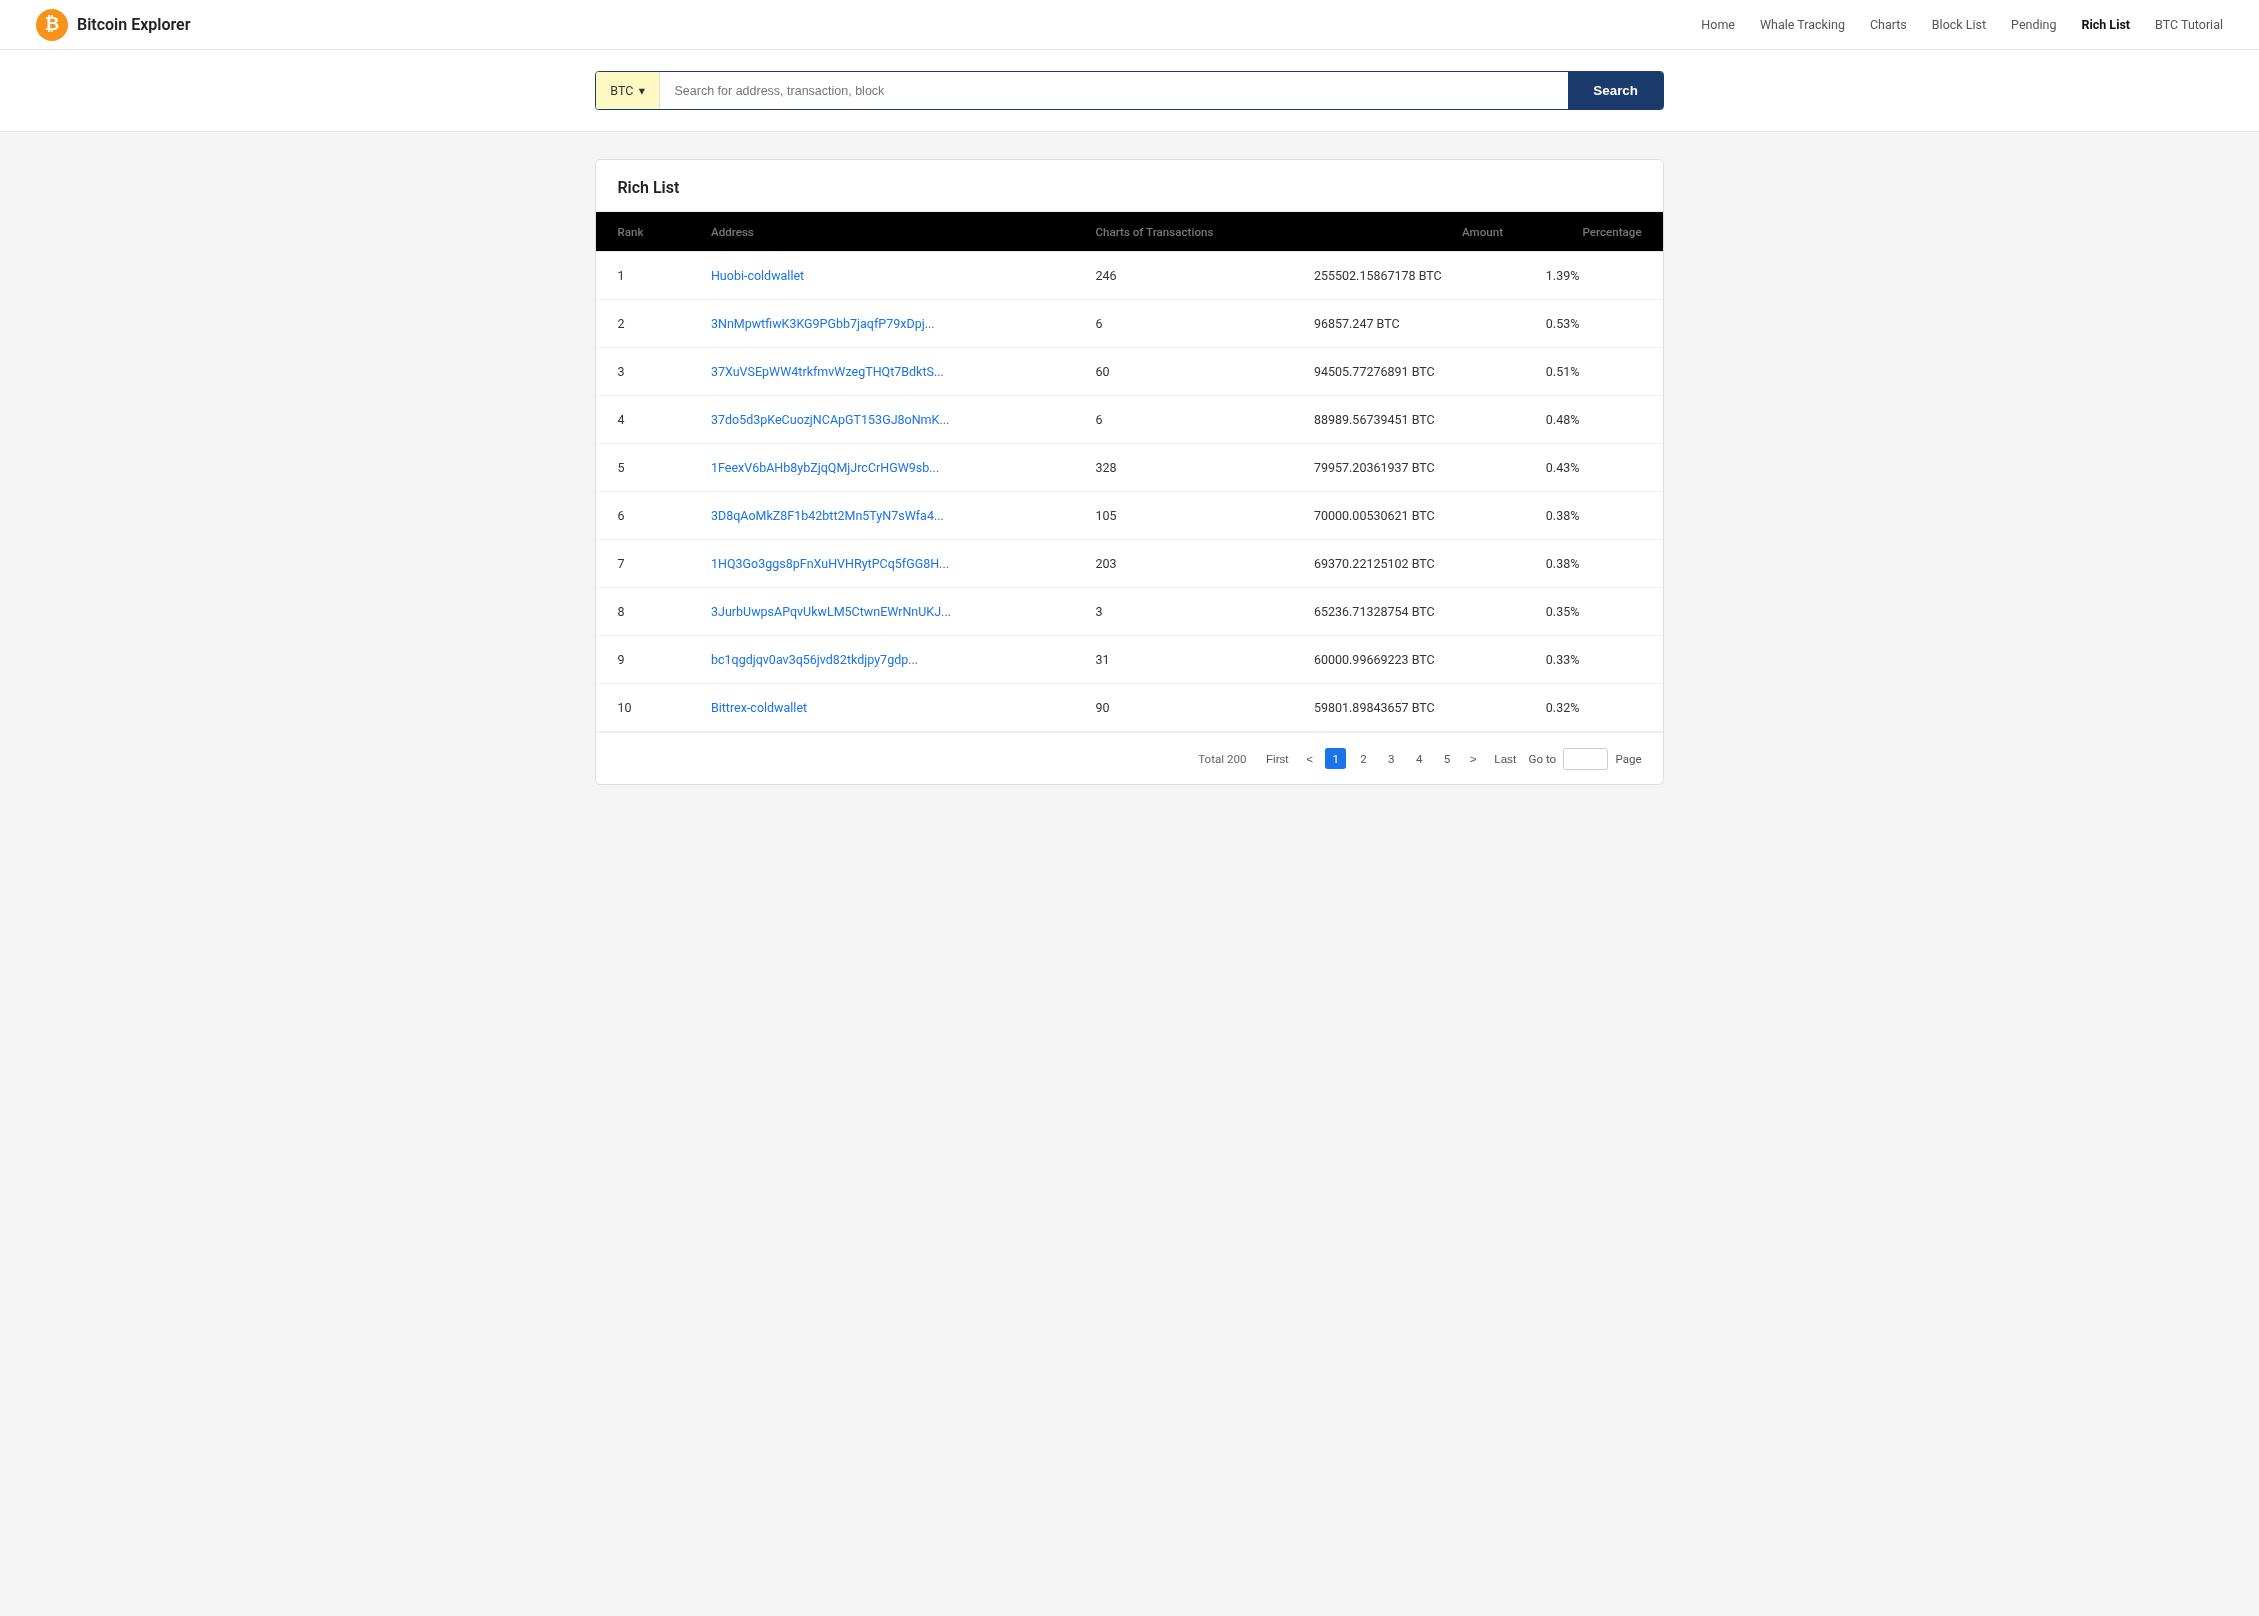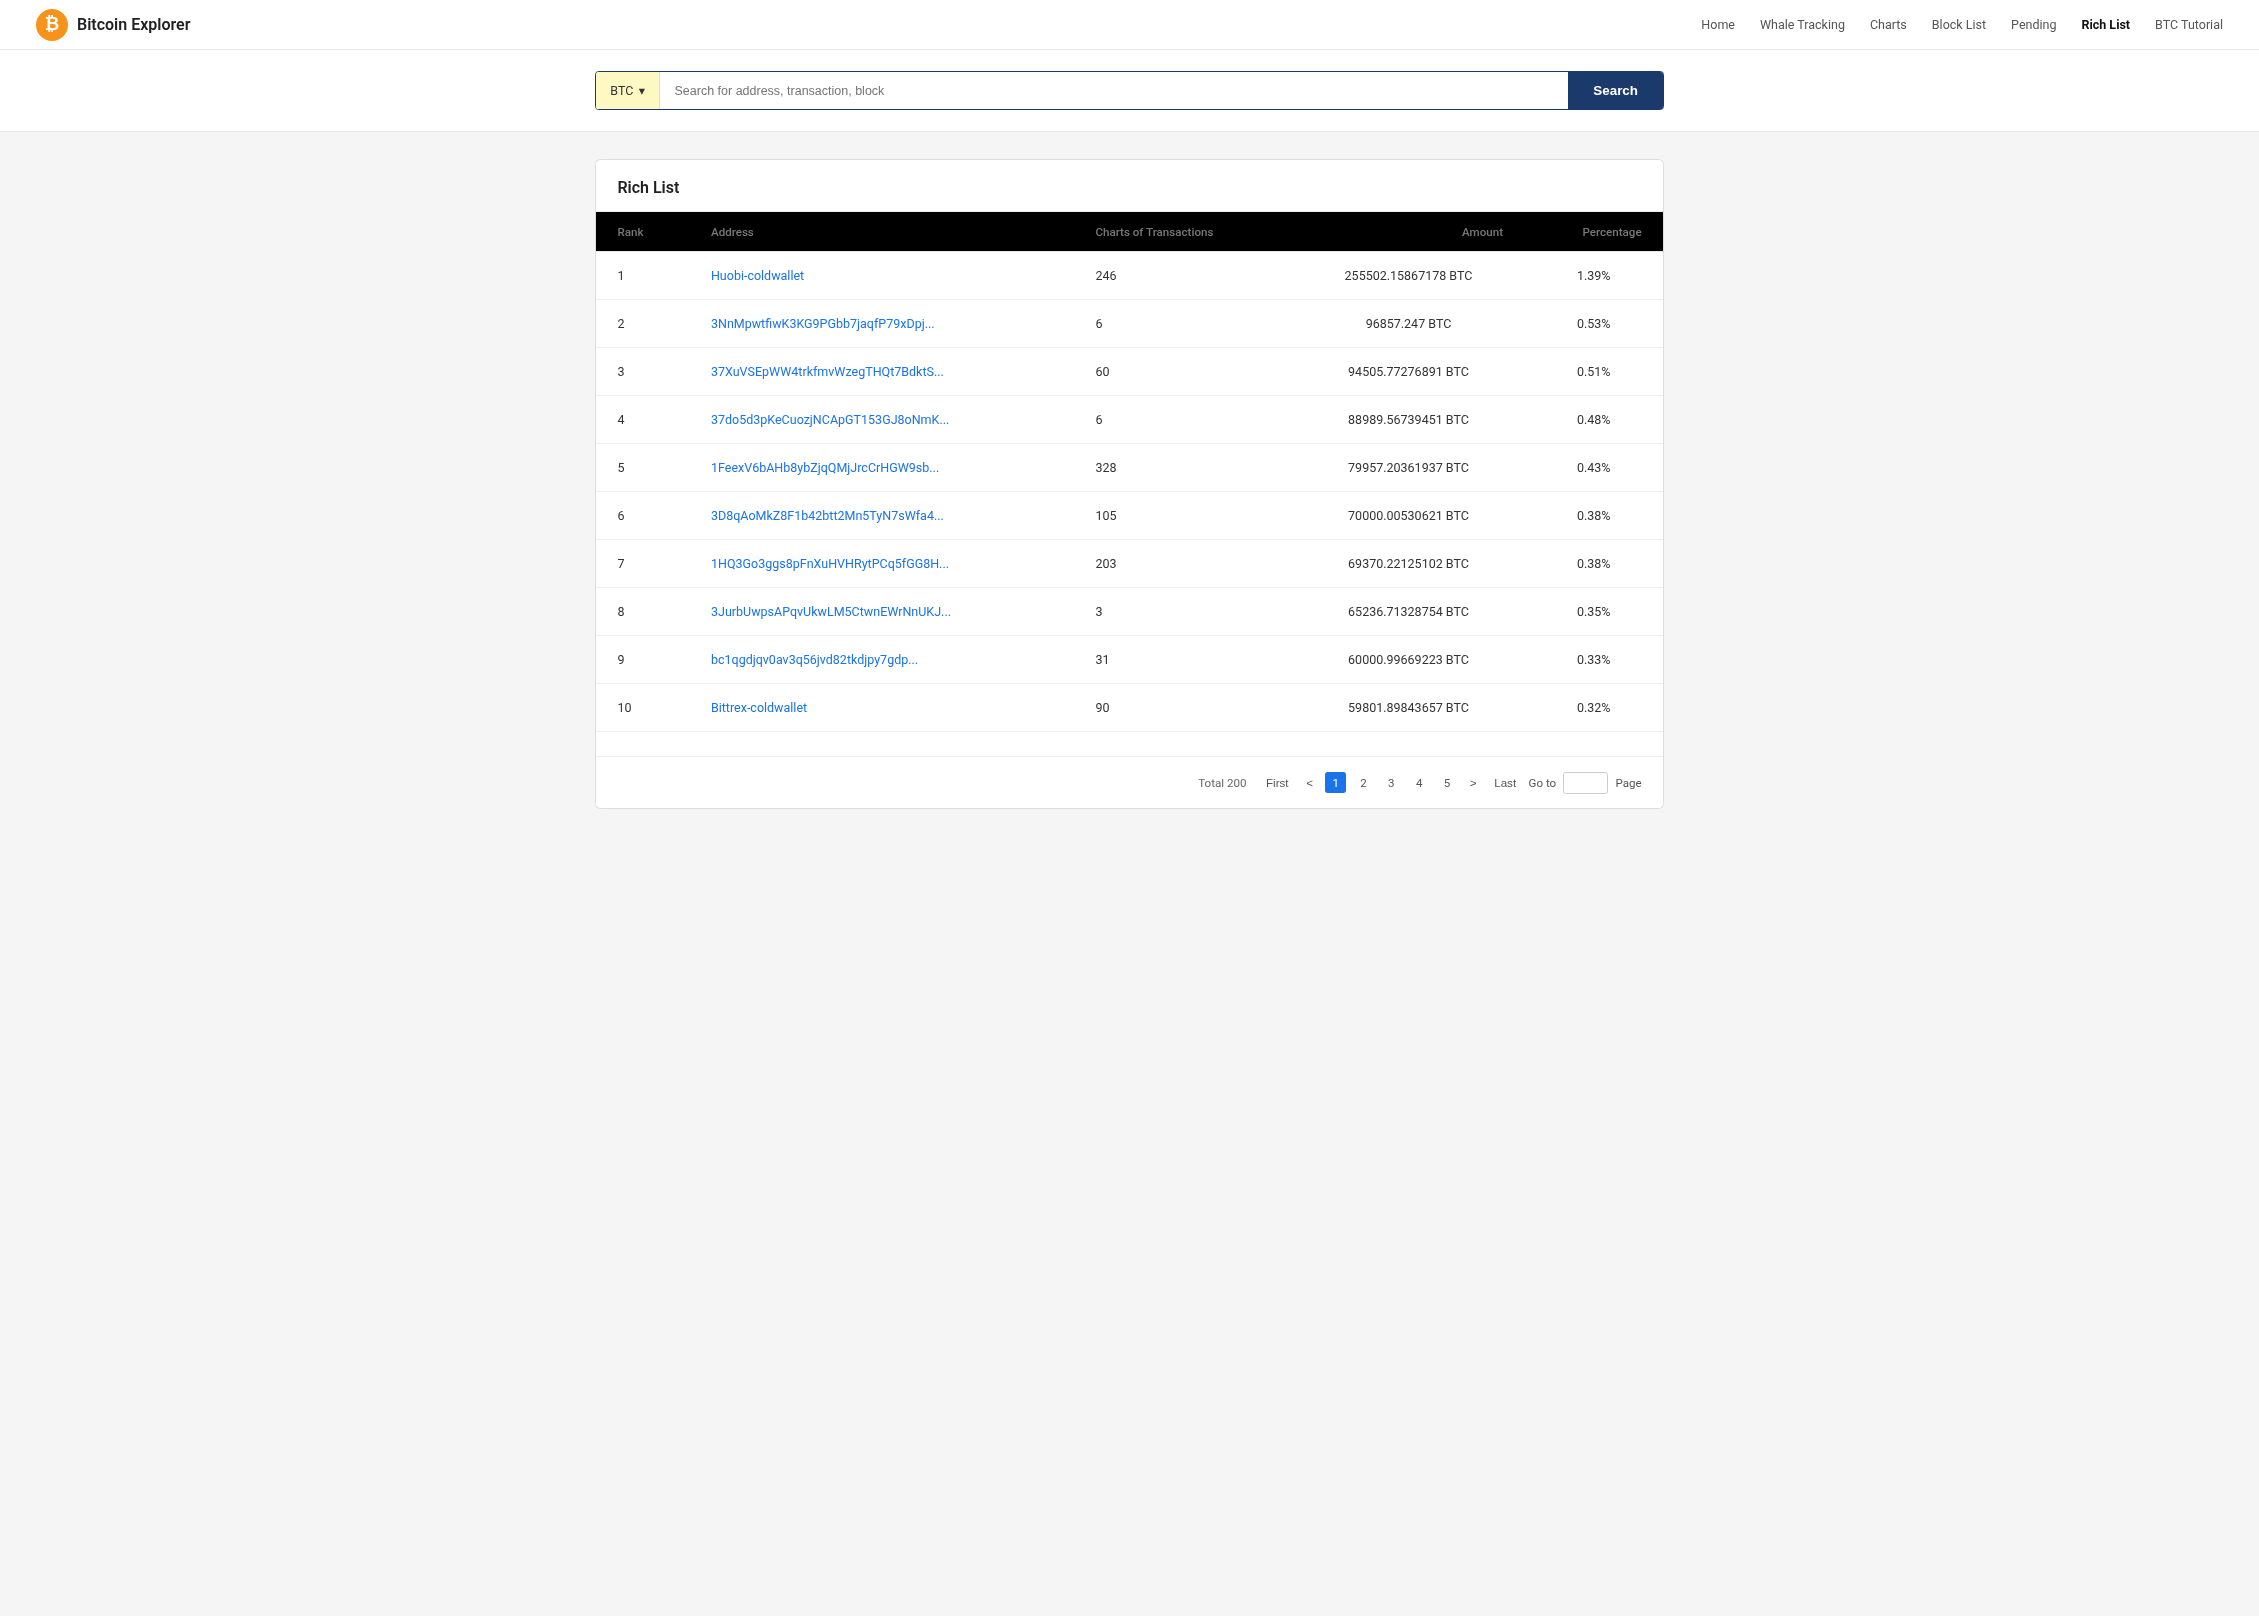--- a/index.html
+++ b/index.html
@@ -123,38 +123,37 @@
       color: #777;
       border-bottom: 0.9px solid #e8e8e8;
     }
     .rich-table th.right { text-align: right; }
     .rich-table td {
       padding: 16px 21.4px;
       border-bottom: 0.9px solid #f0f0f0;
       font-size: 12.5px;
       color: #333;
     }
-    .rich-table td.right { text-align: center; }
+    .rich-table td.right { text-align: left; }
     .addr-link {
       color: #1a73e8;
       text-decoration: none;
       cursor: pointer;
     }
 
     
     .pagination-row {
       display: flex;
       align-items: center;
       justify-content: flex-end;
       padding: 14.3px 21.4px;
       gap: 7.1px;
       color: #555;
       font-size: 11.6px;
       border-top: 0.9px solid #eee;
-      margin-top: 24px;
     }
     .page-btn {
       background: none;
       border: none;
       cursor: pointer;
       font-size: 11.6px;
       color: #555;
       padding: 3.6px 5.3px;
     }
     .page-num {

